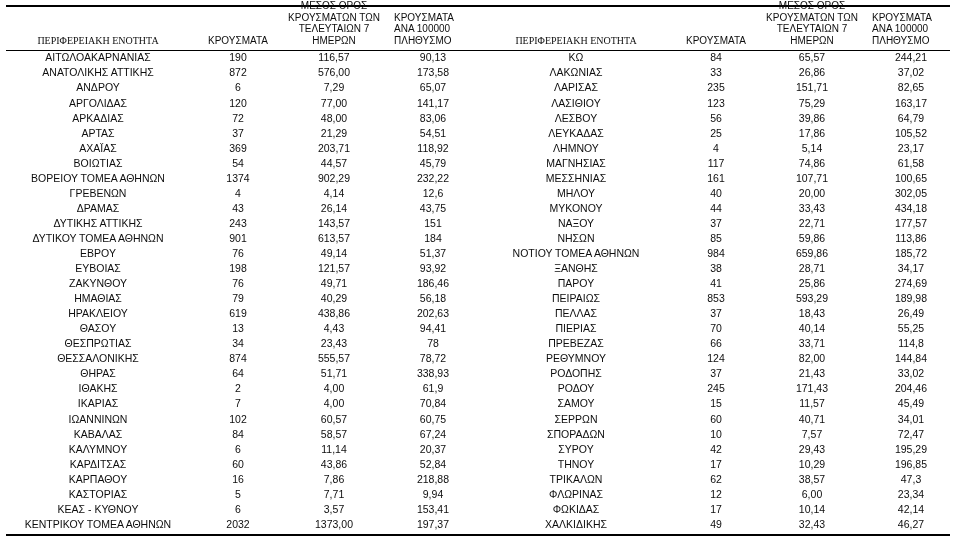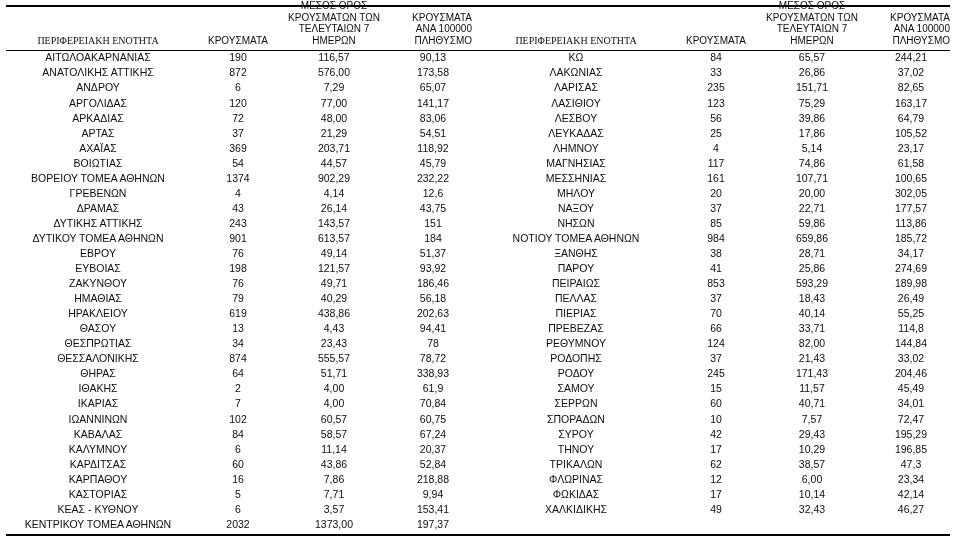--- a/index.html
+++ b/index.html
@@ -85,21 +85,21 @@
     vertical-align: bottom;
     padding: 0 6px 4px 6px;
     height: 50px;
     box-sizing: border-box;
     line-height: 11.6px;
     white-space: pre-line;
   }
   th.h-name  { text-align: center; font-family: Liberation Serif, serif; }
   th.h-cases { text-align: center; }
   th.h-avg   { text-align: center; }
-  th.h-per   { text-align: right; }
+  th.h-per   { text-align: left; }
 
   table.grid tbody td {
     padding: 0 6px;
     height: 15.05px;
     line-height: 15.05px;
     box-sizing: border-box;
     font-size: 10.5px;
     white-space: nowrap;
     overflow: hidden;
   }
@@ -404,23 +404,29 @@
               <td class="v-per">61,58</td>
             </tr>
             <tr>
               <td class="v-name">ΜΕΣΣΗΝΙΑΣ</td>
               <td class="v-cases">161</td>
               <td class="v-avg">107,71</td>
               <td class="v-per">100,65</td>
             </tr>
             <tr>
               <td class="v-name">ΜΗΛΟΥ</td>
-              <td class="v-cases">20</td>
+              <td class="v-cases">40</td>
               <td class="v-avg">20,00</td>
               <td class="v-per">302,05</td>
+            </tr>
+            <tr>
+              <td class="v-name">ΜΥΚΟΝΟΥ</td>
+              <td class="v-cases">44</td>
+              <td class="v-avg">33,43</td>
+              <td class="v-per">434,18</td>
             </tr>
             <tr>
               <td class="v-name">ΝΑΞΟΥ</td>
               <td class="v-cases">37</td>
               <td class="v-avg">22,71</td>
               <td class="v-per">177,57</td>
             </tr>
             <tr>
               <td class="v-name">ΝΗΣΩΝ</td>
               <td class="v-cases">85</td>

